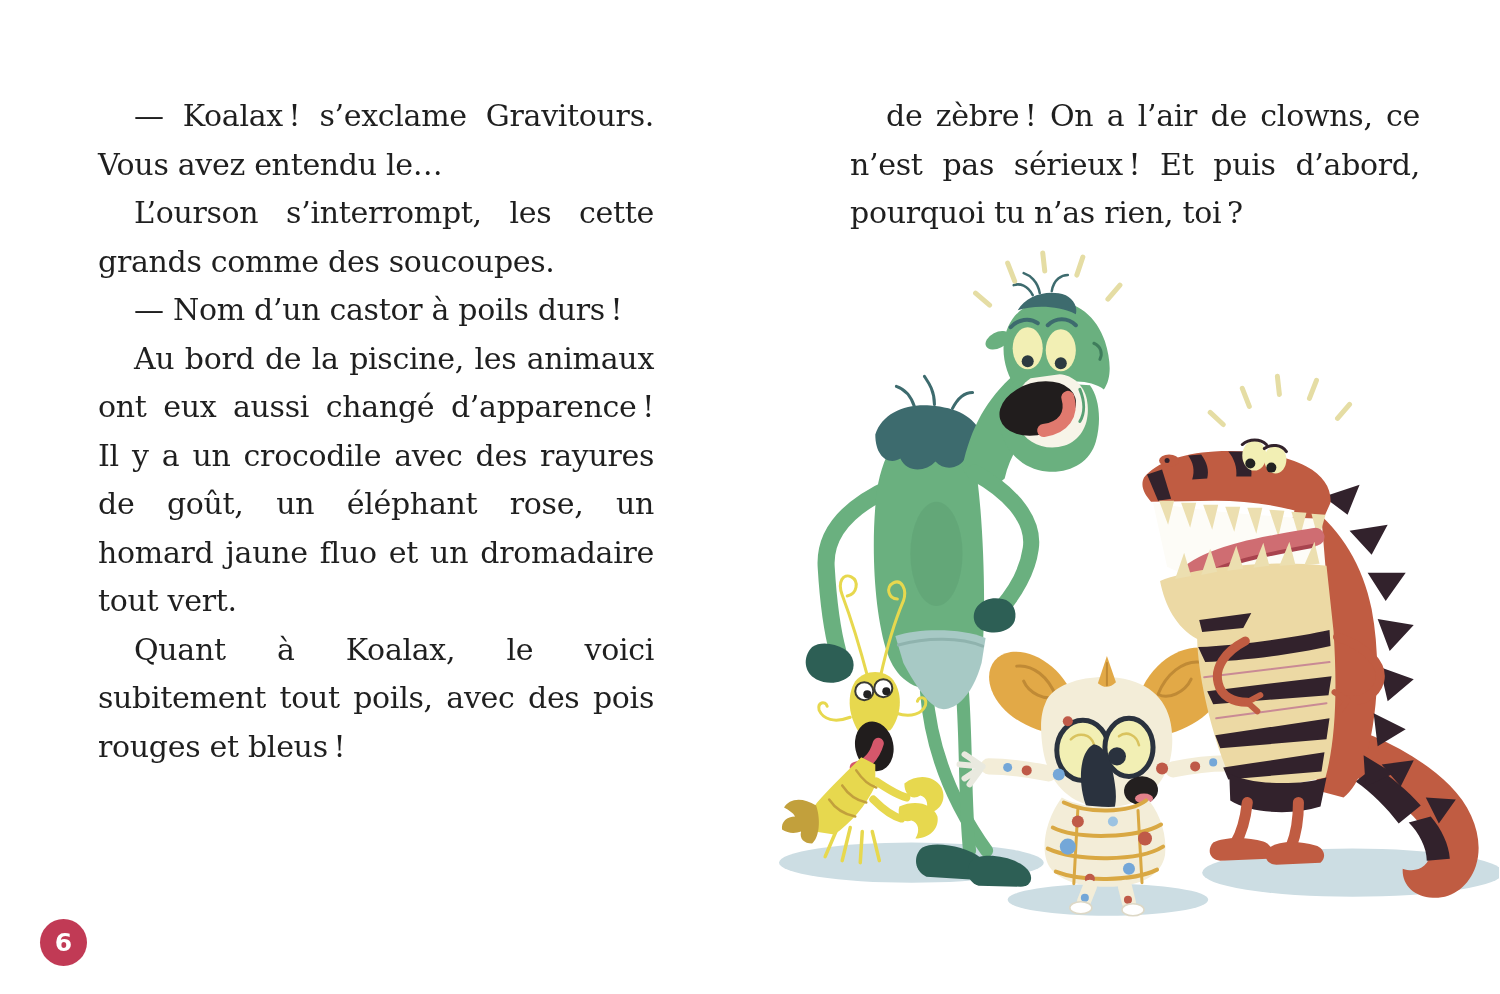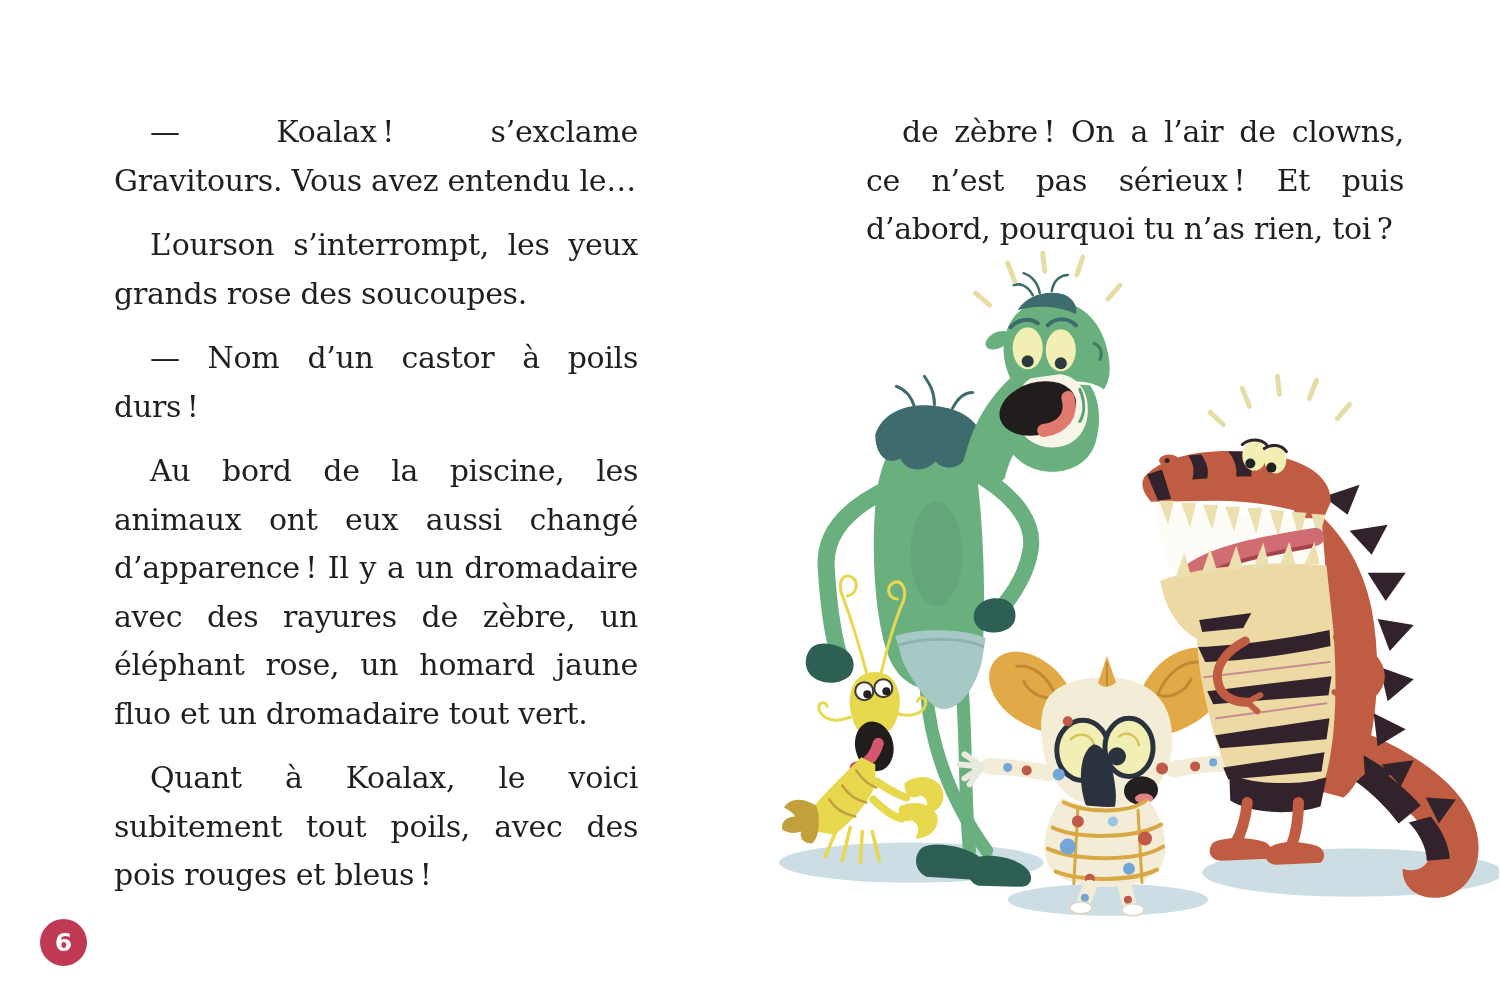--- a/index.html
+++ b/index.html
@@ -2,21 +2,21 @@
 <html style="--page-bg: #ffffff; --text-ink: #1f1f1f; --badge-red: #c13a55; --badge-text: #ffffff; --camel-green: #6ab07f; --camel-green-dark: #56996c; --camel-hair: #3d6b6e; --hoof-green: #2d5f55; --briefs-blue: #a7c9c5; --eye-pale: #f2efb4; --pupil-dark: #2c3a40; --mouth-black: #211d1d; --tongue-salmon: #e0796e; --croc-rust: #c05c42; --croc-dark: #32222c; --croc-belly: #ecd9a4; --teeth-cream: #ecdfb0; --mouth-white: #fdfcf7; --croc-tongue: #cf6d72; --croc-tongue-dark: #a8434e; --lobster-yellow: #e7d84e; --lobster-gold: #c2a03c; --lobster-tongue: #d4576b; --koala-cream: #f3edd8; --koala-gold: #e2a947; --koala-gold-line: #c08a35; --koala-dark: #2a323e; --dot-red: #bf5a48; --dot-blue: #74a7d8; --koala-stripe: #d9a843; --shadow-blue: #ccdde3; --spark-tan: #e5dda4;"><head>
 <meta charset="utf-8">
 <style>
   html,body{margin:0;padding:0;background:#fff;}
   .page{position:relative;width:1500px;height:994px;background:var(--page-bg,#ffffff);overflow:hidden;
         font-family:"DejaVu Serif","Liberation Serif",serif;color:var(--text-ink,#1f1f1f);}
   .col{position:absolute;top:92px;text-align:justify;font-size:30px;line-height:48.5px;
        letter-spacing:-0.3px;hyphens:none;}
   .col-left{left:98px;width:556px;}
   .col-right{left:850px;width:570px;}
-  .col p{margin:16px;text-indent:36px;}
+  .col p{margin:0;text-indent:36px;}
   .page-num{position:absolute;left:40px;top:919px;width:47px;height:47px;border-radius:50%;
             background:var(--badge-red,#c13a55);color:var(--badge-text,#ffffff);
             font-family:"DejaVu Sans","Liberation Sans",sans-serif;font-weight:bold;font-size:25px;
             display:flex;align-items:center;justify-content:center;}
   .illo{position:absolute;left:775px;top:248px;width:724px;height:746px;}
   .illo svg{width:100%;height:100%;display:block;}
   
   .fGreen{fill:var(--camel-green,#6ab07f)} .fGreenD{fill:var(--camel-green-dark,#56996c)}
   .fHair{fill:var(--camel-hair,#3d6b6e)}  .fHoof{fill:var(--hoof-green,#2d5f55)}
   .fBriefs{fill:var(--briefs-blue,#a7c9c5)} .fEye{fill:var(--eye-pale,#f2efb4)}
@@ -41,23 +41,23 @@
   .sHand{stroke:#e9e9df}
   .nf{fill:none} .rc{stroke-linecap:round;stroke-linejoin:round}
 </style>
 </head>
 <body>
 
 <div class="page">
 
   <div class="col col-left">
     <p>—&nbsp;Koalax ! s’exclame Gravitours. Vous avez entendu le…</p>
-    <p>L’ourson s’interrompt, les yeux grands rose des soucoupes.</p>
+    <p>L’ourson s’interrompt, les cette grands comme des soucoupes.</p>
     <p>—&nbsp;Nom d’un castor à poils durs !</p>
-    <p>Au bord de la piscine, les animaux ont eux aussi changé d’apparence ! Il y a un dromadaire avec des rayures de zèbre, un éléphant rose, un homard jaune fluo et un dromadaire tout vert.</p>
+    <p>Au bord de la piscine, les animaux ont eux aussi changé d’apparence ! Il y a un crocodile avec des rayures de goût, un éléphant rose, un homard jaune fluo et un dromadaire tout vert.</p>
     <p>Quant à Koalax, le voici subitement tout poils, avec des pois rouges et bleus !</p>
   </div>
 
   <div class="col col-right">
     <p>de zèbre ! On a l’air de clowns, ce n’est pas sérieux ! Et puis d’abord, pourquoi tu n’as rien, toi ?</p>
   </div>
 
   <div class="page-num">
     <span>6</span>
   </div>

